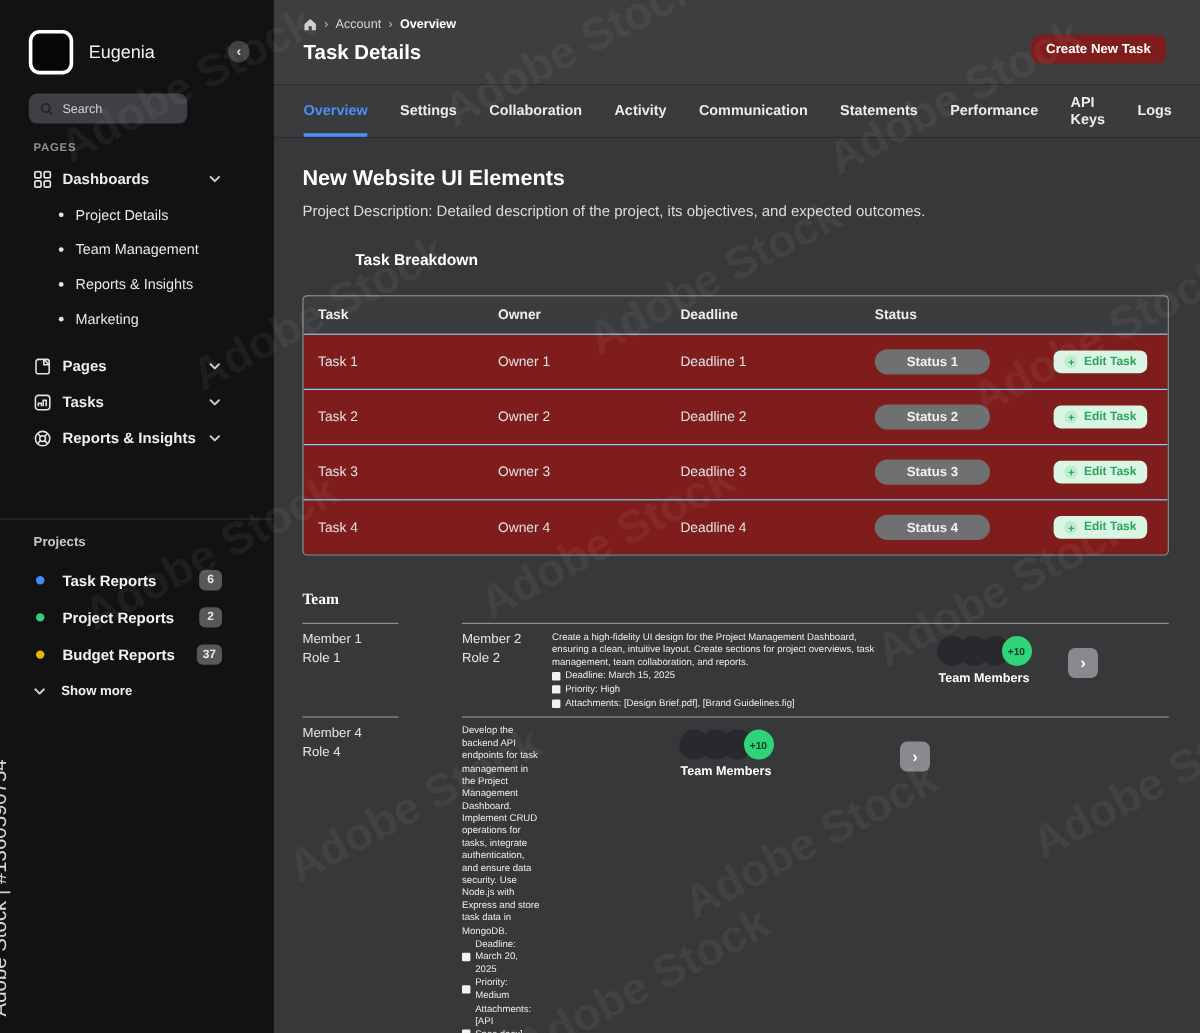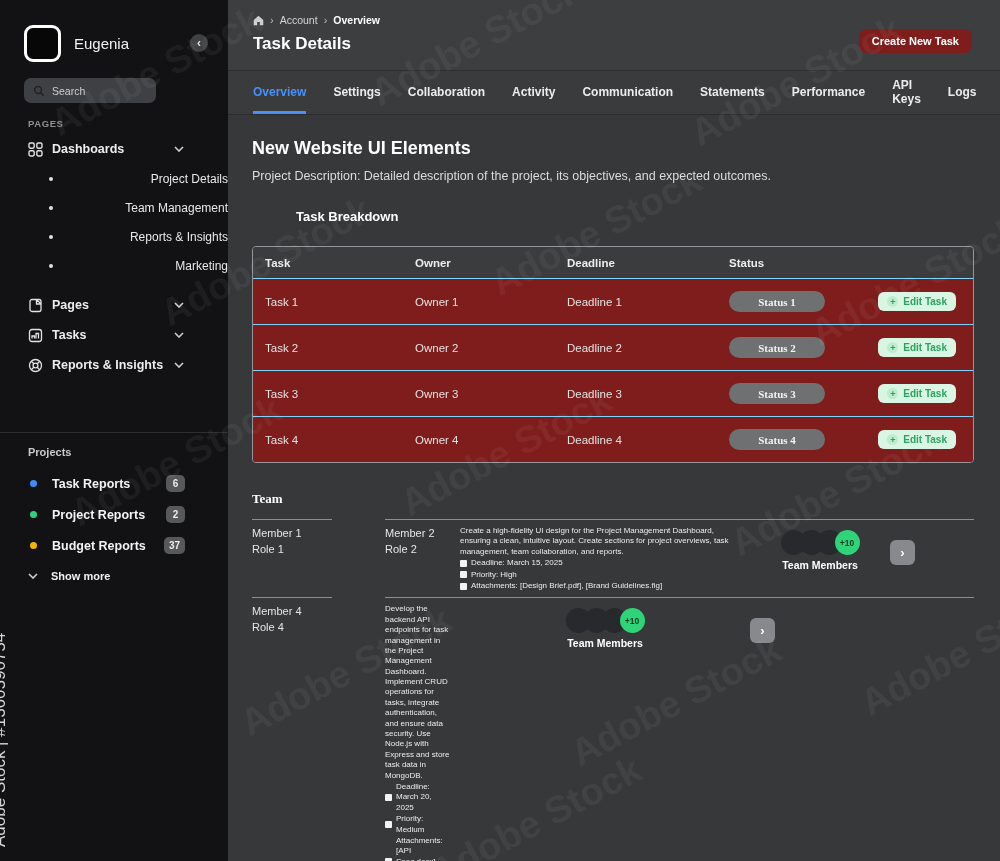--- a/index.html
+++ b/index.html
@@ -25,21 +25,21 @@
   .pages-label { position:absolute; top:118px; left:28px; font-size:9.5px; font-weight:bold; letter-spacing:.6px; color:#8f9092; }
   .nav { position:absolute; top:134px; left:0; right:0; }
   .nav-group { height:30px; display:flex; align-items:center; padding-left:28px; gap:9px; font-size:12.5px; font-weight:600; color:#ededed; cursor:pointer; }
   .nav-group .chev { margin-left:auto; margin-right:44px; display:flex; }
   .nav-group.mt { margin-top:10px; }
   .active-pill { margin:4px 26px 0; height:29px; border-radius:9px; background:#4a8cf7; display:flex; align-items:center;
     padding-left:23px; gap:10px; cursor:pointer; }
   .active-pill .bullet { background:#101a2e; }
   .active-pill .sub-label { color:#14213c; font-weight:600; }
   .bullet { width:4px; height:4px; border-radius:50%; background:#e3e3e3; flex:0 0 auto; }
-  .sub { height:29px; display:flex; align-items:center; padding-left:49px; gap:10px; cursor:pointer;justify-content:space-between; }
+  .sub { height:29px; display:flex; align-items:center; padding-left:49px; gap:10px; cursor:pointer; }
   .sub-label { font-size:12px; color:#e8e8e8; }
   .divider { position:absolute; top:432px; left:0; right:0; height:1px; background:#2c2d2f; }
   .projects-label { position:absolute; top:446px; left:28px; font-size:11px; font-weight:bold; color:#c9c9c9; }
   .proj-list { position:absolute; top:468px; left:0; right:0; }
   .proj-row { height:31px; display:flex; align-items:center; padding-left:30px; gap:15px; cursor:pointer; }
   .dot { width:7px; height:7px; border-radius:50%; flex:0 0 auto; }
   .proj-name { font-size:12.5px; font-weight:bold; color:#f3f3f3; }
   .badge { margin-left:auto; margin-right:43px; min-width:19px; height:17px; padding:0 5px; border-radius:5px;
     background:#57585a; color:#ebebeb; font-size:10px; font-weight:bold; display:flex; align-items:center; justify-content:center; }
   .show-more { height:26px; margin-top:2px; display:flex; align-items:center; padding-left:28px; gap:13px; cursor:pointer; }
@@ -65,21 +65,21 @@
   .section-h { font-size:13px; font-weight:bold; color:#ffffff; }
   .h-tasks { margin-top:26px;margin-left:44px; }
   
   .task-table { margin-top:22px; border:1px solid #96969a; border-radius:4px; overflow:hidden; }
   .trow { display:grid; grid-template-columns:150px 152px 162px 100px 1fr; align-items:center; padding-left:12px;
     height:46px; background:#7f1d1d; border-top:1px solid #7dd3fc; }
   .trow.thead { height:31px; background:#3b3c3e; border-top:none; }
   .th { font-size:11.5px; font-weight:bold; color:#ededed; }
   .td { font-size:11.5px; color:#e2e2e2; }
   .status-pill { width:96px; height:21px; border-radius:11px; background:#6f7072; color:#f2f2f2; font-size:11px; font-weight:bold;
-    display:flex; align-items:center; justify-content:center; border:none; cursor:pointer; font-family:Liberation Serif, serif; }
+    display:flex; align-items:center; justify-content:center; border:none; cursor:pointer; font-family:Liberation Sans, sans-serif; }
   .edit-btn { justify-self:end; margin-right:17px; display:flex; align-items:center; gap:5px; background:#d9f5e3;
     border:none; border-radius:6px; padding:4px 9px; color:#2ba35f; font-size:10px; font-weight:bold; cursor:pointer;
     font-family:"Liberation Sans",sans-serif; }
   .plus-circle { width:11px; height:11px; border-radius:50%; background:#bfeccd; color:#2ba35f; font-size:9px; font-weight:bold;
     display:flex; align-items:center; justify-content:center; }
   
   .h-team { margin-top:28px;font-family:Liberation Serif, serif; }
   .team-row { position:relative; margin-top:12px; display:grid; grid-template-columns:133px 75px 290px 140px 1fr;
     min-height:71px; padding-top:7px; padding-bottom:6px; }
   .team-row::before { content:""; position:absolute; top:0; left:0; width:80px; border-top:1px solid #8e8e91; }

